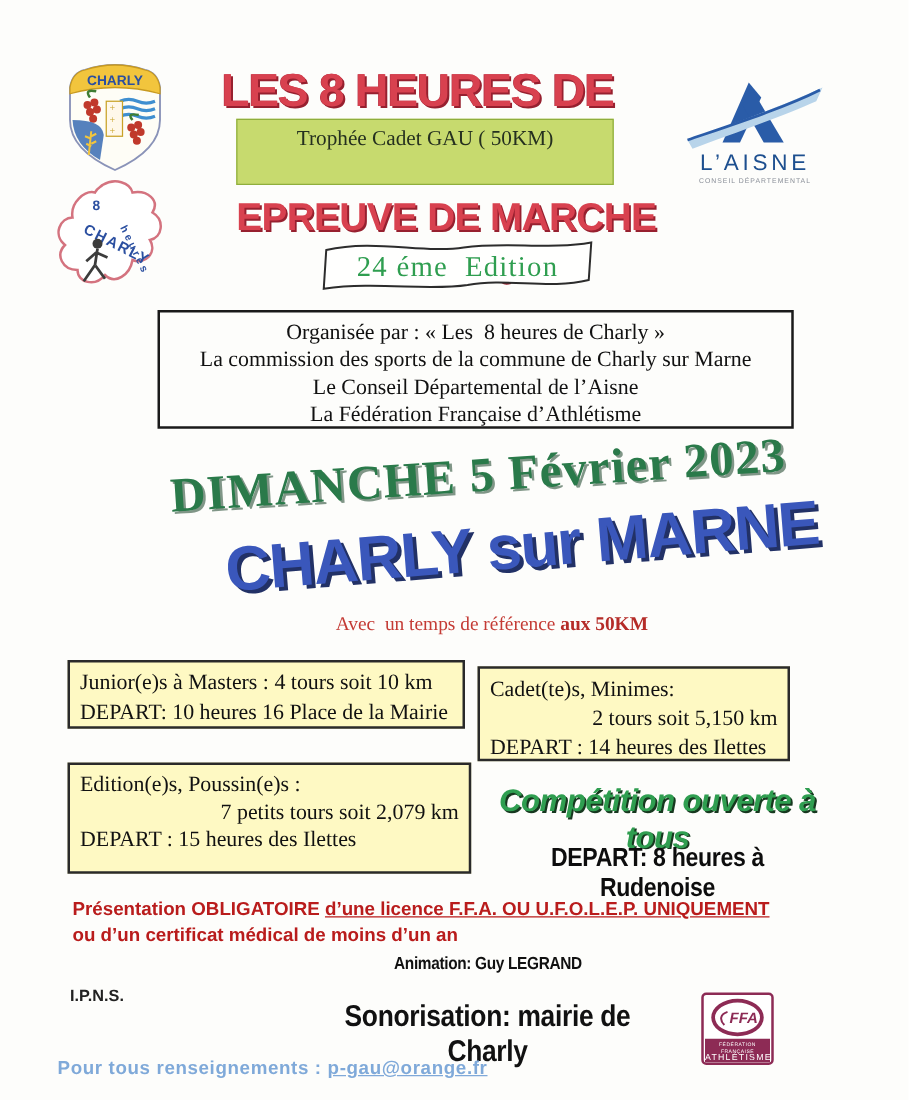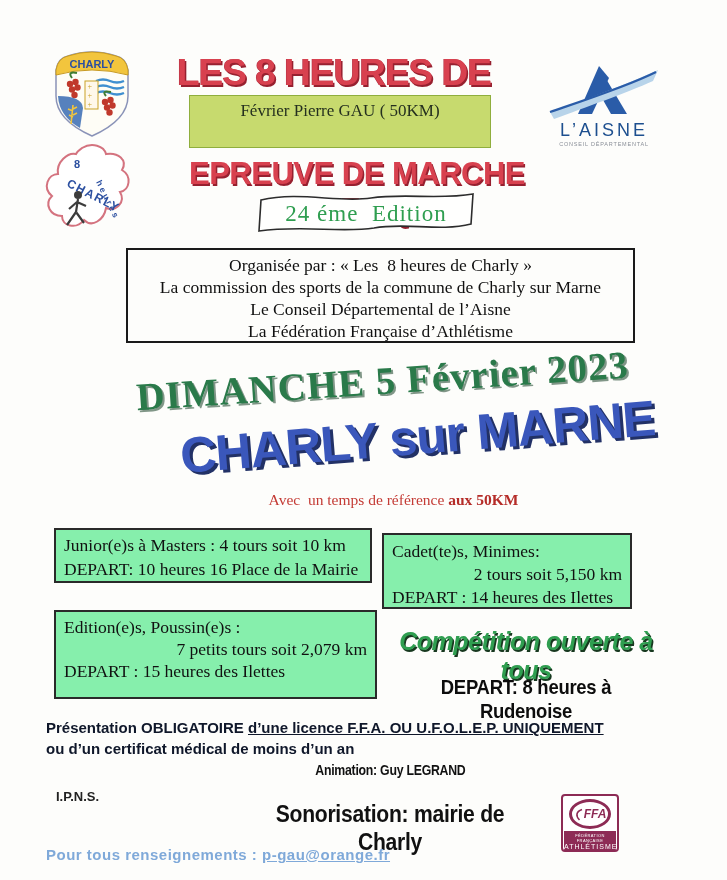--- a/index.html
+++ b/index.html
@@ -59,21 +59,21 @@
     color:#3a57bb; text-shadow:3px 3px 0 #223166; letter-spacing:-1px;
   }
   #ref-line {
     left:0; top:491px; width:727px; text-align:center; text-indent:60px;
     font-size:15.5px; color:#c43b35;
   }
   #ref-line b { color:#b52c28; }
 
   
   .race-box {
-    border:2px solid #2a2a2a; background:#86efac; color:#111;
+    border:2px solid #2a2a2a; background:#fef9c3; color:#111;
     font-size:17.5px;
   }
   #box-junior { left:54px; top:528px; width:318px; height:55px; padding:3px 8px; line-height:24px; }
   #box-cadet { left:382px; top:533px; width:250px; height:76px; padding:5px 8px; line-height:23px; }
   #box-benjamin { left:54px; top:610px; width:323px; height:89px; padding:4px 8px; line-height:22px; }
   .align-right { text-align:right; }
 
   #competition {
     left:380px; top:627px; width:292px; text-align:center;
     font-family:"Liberation Sans", sans-serif; font-weight:bold; font-style:italic;
@@ -81,23 +81,23 @@
     letter-spacing:-0.5px;
   }
   #rudenoise {
     left:380px; top:675px; width:292px; text-align:center;
     font-family:"Liberation Sans", sans-serif; font-weight:bold; font-size:21px;
     color:#0d0d0d;
   }
 
   
   #licence {
-    left:46px; top:717px; width:600px;
+    left:58px; top:717px; width:600px;
     font-family:"Liberation Sans", sans-serif; font-weight:bold;
-    font-size:15px; line-height:21px; color:#0f172a;
+    font-size:15px; line-height:21px; color:#b91c1c;
   }
   #licence .ul { text-decoration:underline; }
   #animation {
     left:260px; top:762px; width:260px; text-align:center;
     font-family:"Liberation Sans", sans-serif; font-weight:bold; font-size:14px; color:#111;
   }
   #ipns {
     left:56px; top:789px;
     font-family:"Liberation Sans", sans-serif; font-weight:bold; font-size:13px; color:#222;
   }
@@ -168,21 +168,21 @@
         <text x="41.5" y="50">+</text>
         <text x="41.5" y="59">+</text>
     </g>
     <path d="M12,48 Q13,68 34,80 L37,60 Q36,48 12,48 Z" fill="#3f6fb5" opacity="0.88"></path>
     <path d="M25,76 L27,57 M22,61 L27,63 M31,59 L27,61 M23,67 L27,69 M31,65 L27,67" stroke="#f2c53d" stroke-width="1.6" fill="none"></path>
   </svg>
 
   <div id="main-title" class="abs">LES 8 HEURES DE CHARLY</div>
 
   <div id="challenge-box" class="abs">
-    <div class="pre">Février Pierre GAU ( 50KM)</div>
+    <div class="pre">Trophée Cadet GAU ( 50KM)</div>
   </div>
 
   <svg id="aisne-logo" class="abs" viewBox="0 0 124 104">
     <path d="M36,64 L57,16 L67,28 L50,64 Z" fill="#2a5ca8"></path>
     <path d="M60,22 L85,64 L69,64 L52,34 Z" fill="#2a5ca8"></path>
     <path d="M8,62 C42,50 86,34 116,20 L111,31 C84,43 42,58 12,69 Z" fill="#b8d4ea"></path>
     <path d="M8,62 C46,49 86,36 114,22" stroke="#2a5ca8" stroke-width="2.2" fill="none"></path>
     <text x="62" y="86" text-anchor="middle" font-size="18" fill="#1d4f8f" letter-spacing="3" font-family="Liberation Sans, sans-serif">L’AISNE</text>
     <text x="62" y="96" text-anchor="middle" font-size="5.5" fill="#8a8f98" letter-spacing="0.8" font-family="Liberation Sans, sans-serif">CONSEIL DÉPARTEMENTAL</text>
   </svg>

